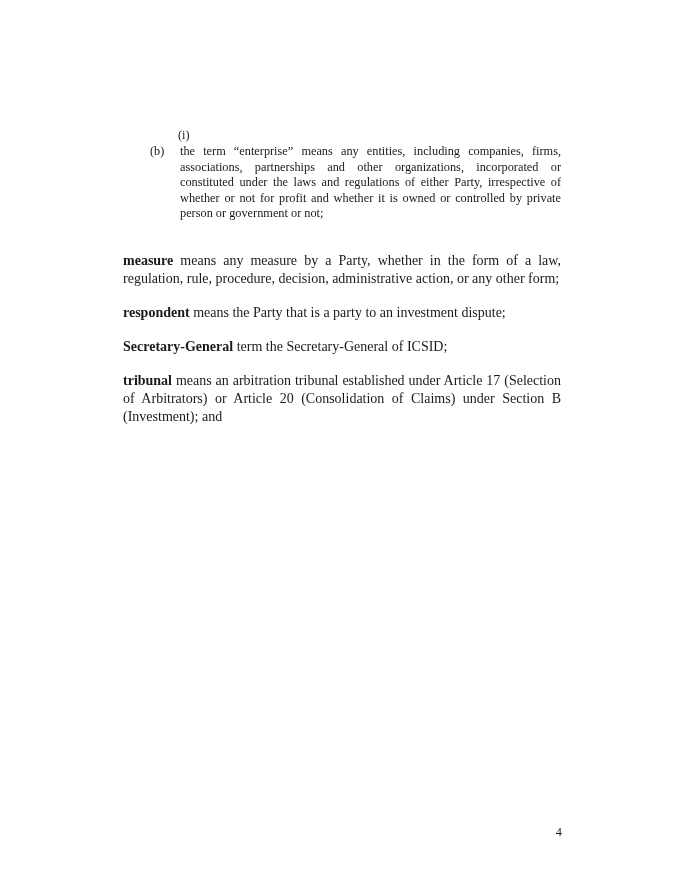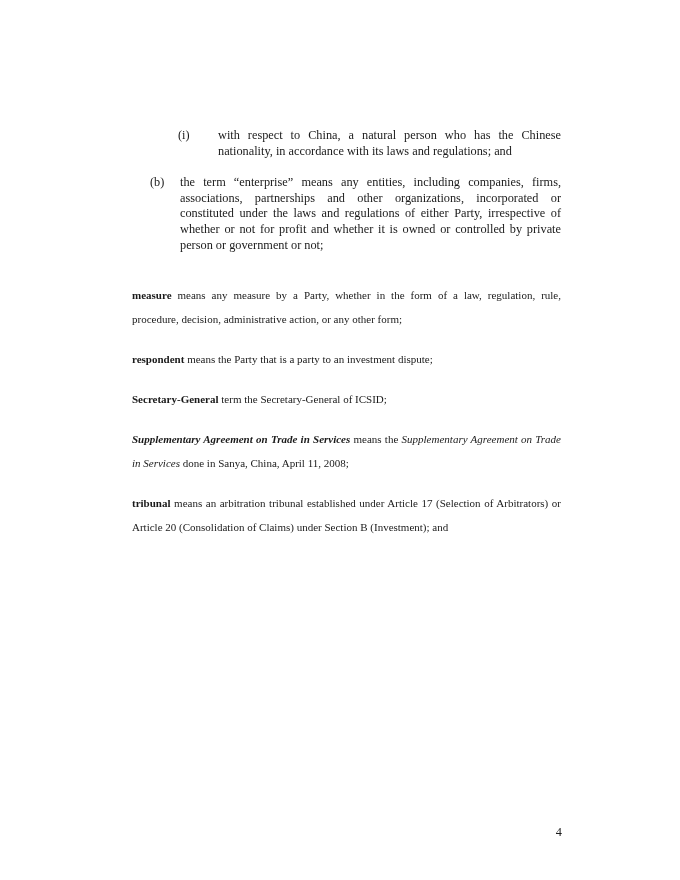--- a/index.html
+++ b/index.html
@@ -64,23 +64,23 @@
     left: 0;
     top: 0;
     width: 26px;
     text-align: left;
   }
 
   
   .defn {
     text-align: justify;
     text-justify: inter-word;
-    font-size: 11px;
-    line-height: 24px;
-    margin: 0 0 16px 13px;
+    font-size: 14px;
+    line-height: 18px;
+    margin: 0 0 16px 4px;
   }
 
   .spacer-lg { height: 14px; }
 
   .term-bold {
     font-weight: bold;
   }
   .term-bolditalic {
     font-weight: bold;
     font-style: italic;
@@ -101,21 +101,20 @@
 </style>
 </head>
 <body>
 
 <div class="page">
 
   <div class="content">
 
     <div class="item-roman">
       <span class="marker">(i)</span>
-      <span>with respect to China, a natural person who has the Chinese nationality, in accordance with its laws and regulations; and</span>
     </div>
 
 
     <div class="item-letter">
       <span class="marker">(b)</span>
       <span>the term “enterprise” means any entities, including companies, firms, associations, partnerships and other organizations, incorporated or constituted under the laws and regulations of either Party, irrespective of whether or not for profit and whether it is owned or controlled by private person or government or not;</span>
     </div>
 
     <div class="spacer-lg"></div>
 
@@ -124,23 +123,20 @@
     </p>
 
     <p class="defn">
       <span class="term-bold">respondent</span><span> means the Party that is a party to an investment dispute;</span>
     </p>
 
     <p class="defn">
       <span class="term-bold">Secretary-General</span><span> term the Secretary-General of ICSID;</span>
     </p>
 
-    <p class="defn">
-      <span class="term-bolditalic">Supplementary Agreement on Trade in Services</span><span> means the </span><span class="title-italic">Supplementary Agreement on Trade in Services</span><span> done in Sanya, China, April 11, 2008;</span>
-    </p>
 
     <p class="defn">
       <span class="term-bold">tribunal</span><span> means an arbitration tribunal established under Article 17 (Selection of Arbitrators) or Article 20 (Consolidation of Claims) under Section B (Investment); and</span>
     </p>
 
 
   </div>
 
   <div class="page-number">4</div>
 

